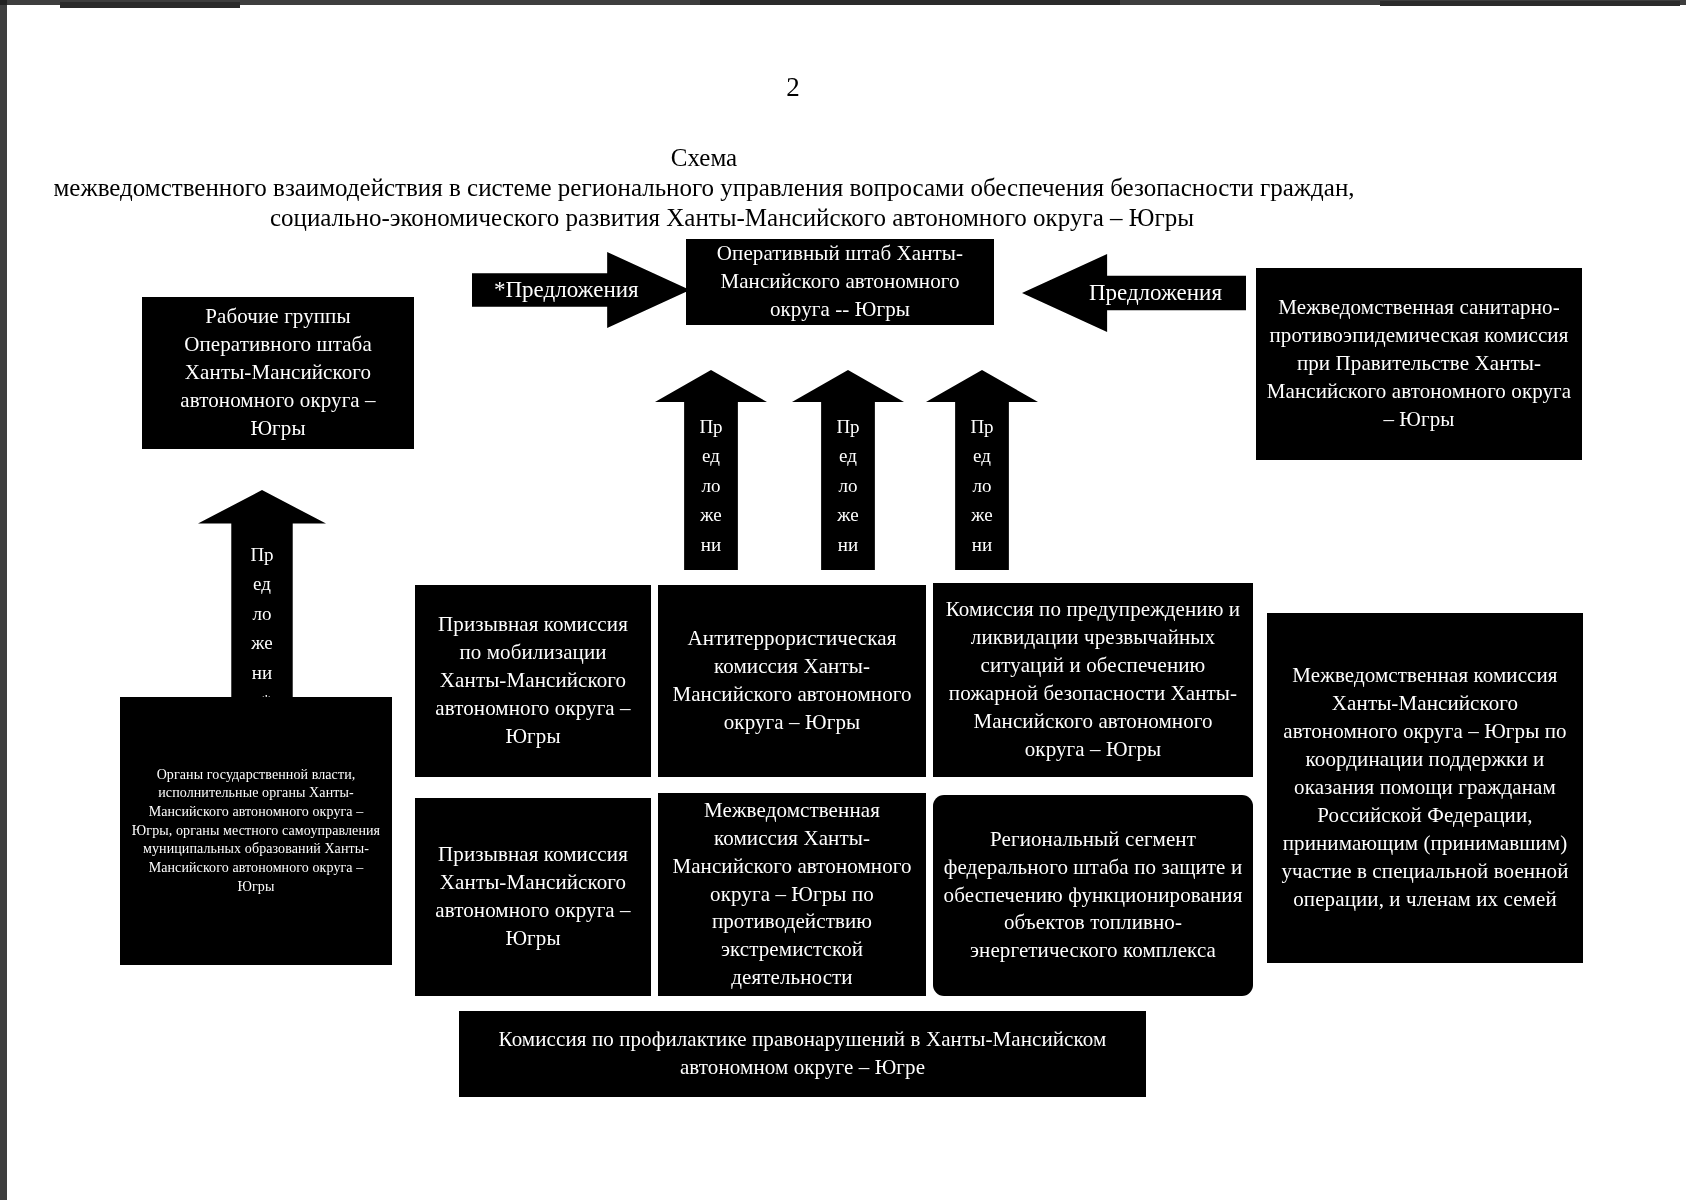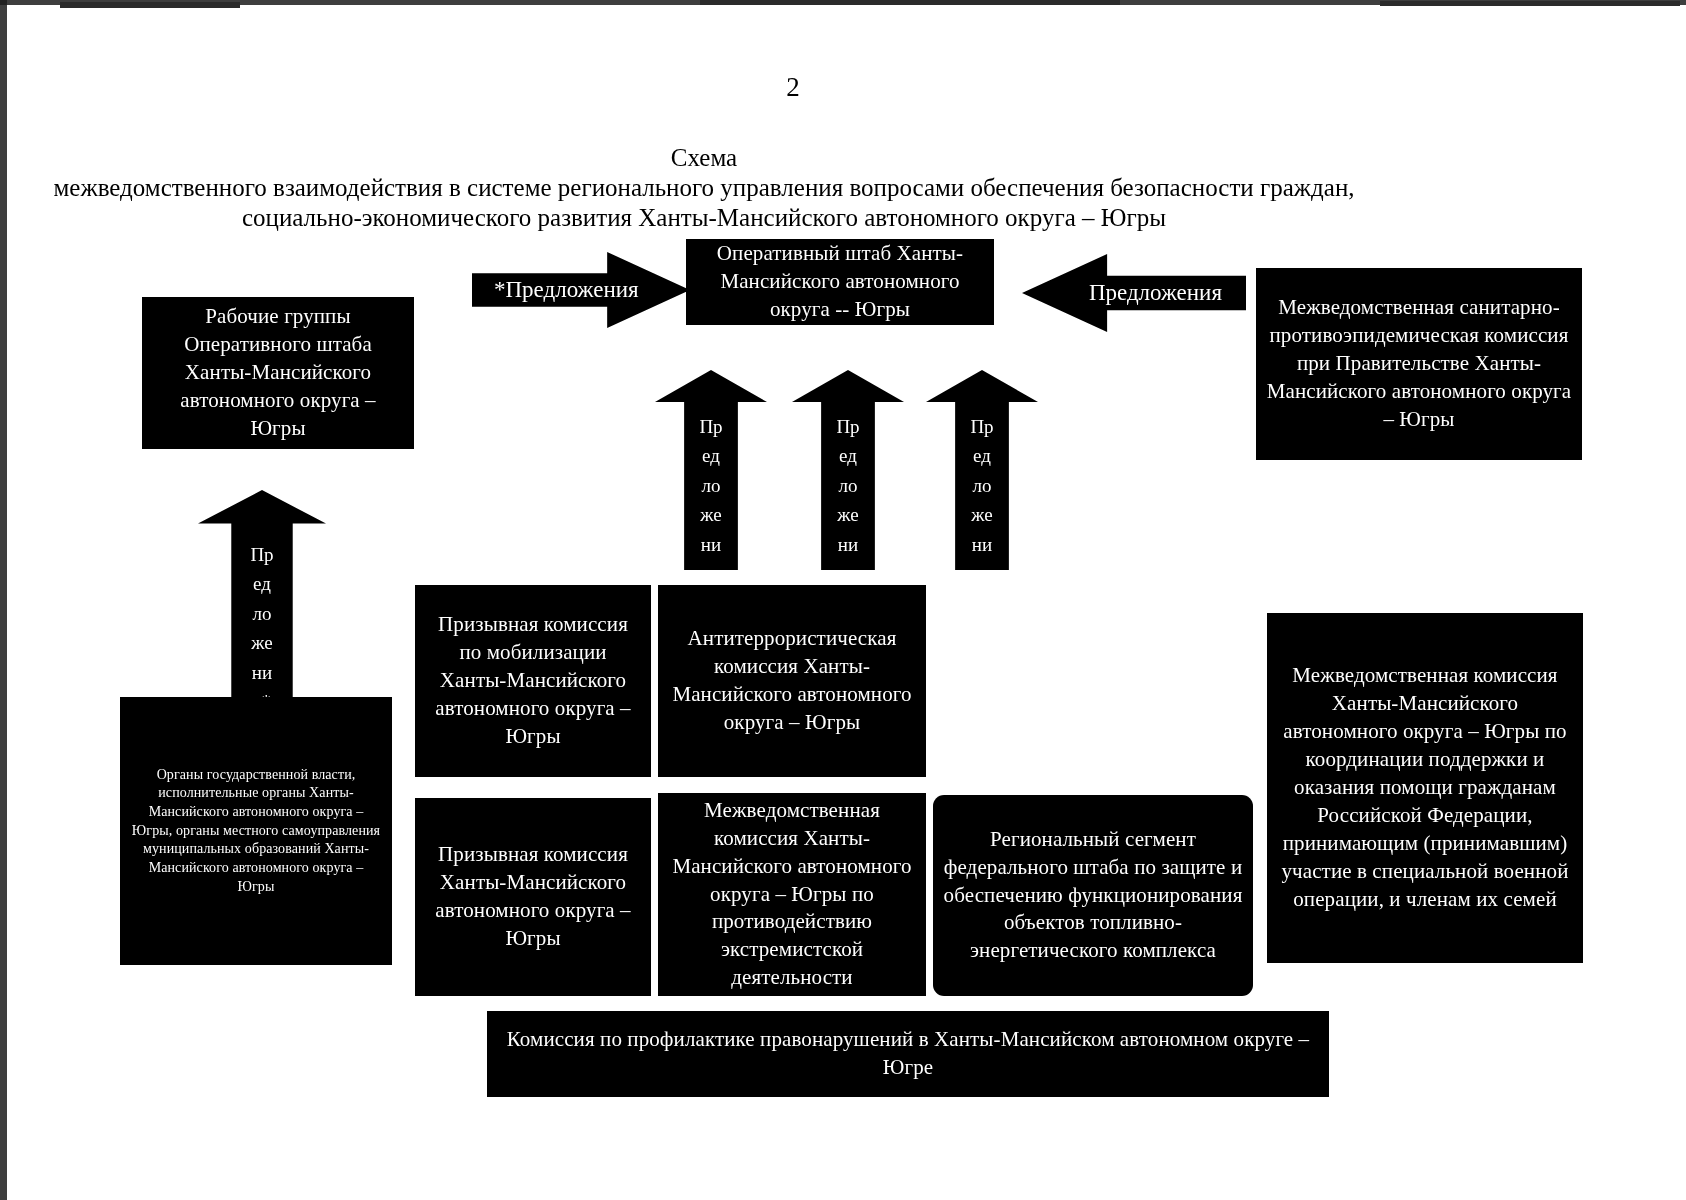--- a/index.html
+++ b/index.html
@@ -42,21 +42,21 @@
   .doc-title {
     position: absolute;
     left: 0;
     width: 1408px;
     text-align: center;
     font-size: 25px;
     line-height: 31px;
   }
   .doc-title.l1 { top: 142px; }
   .doc-title.l2 { top: 172px; }
-  .doc-title.l3 { top: 202px; }
+  .doc-title.l3 { top: 202px; padding-left: 28px; }
 
   
   .node {
     position: absolute;
     background: #000000;
     color: #ffffff;
     display: flex;
     align-items: center;
     justify-content: center;
     text-align: center;
@@ -182,20 +182,23 @@
   </div>
 
   <div class="node" style="left:415px;top:585px;width:236px;height:192px;font-size:21px;">
     <span>Призывная комиссия по мобилизации Ханты-Мансийского автономного округа – Югры</span>
   </div>
 
   <div class="node" style="left:658px;top:585px;width:268px;height:192px;font-size:21px;">
     <span>Антитеррористическая комиссия Ханты-Мансийского автономного округа – Югры</span>
   </div>
 
+  <div class="node" style="left:933px;top:583px;width:320px;height:194px;font-size:21px;">
+    <span>Комиссия по предупреждению и ликвидации чрезвычайных ситуаций и обеспечению пожарной безопасности Ханты-Мансийского автономного округа – Югры</span>
+  </div>
 
   <div class="node" style="left:1267px;top:613px;width:316px;height:350px;font-size:21px;">
     <span>Межведомственная комиссия Ханты-Мансийского автономного округа – Югры по координации поддержки и оказания помощи гражданам Российской Федерации, принимающим (принимавшим) участие в специальной военной операции, и членам их семей</span>
   </div>
 
   <div class="node" style="left:120px;top:697px;width:272px;height:268px;font-size:14px;">
     <span>Органы государственной власти, исполнительные органы Ханты-Мансийского автономного округа – Югры, органы местного самоуправления муниципальных образований Ханты-Мансийского автономного округа – Югры</span>
   </div>
 
   <div class="node" style="left:415px;top:798px;width:236px;height:198px;font-size:21px;">
@@ -203,17 +206,17 @@
   </div>
 
   <div class="node" style="left:658px;top:793px;width:268px;height:203px;font-size:21px;">
     <span>Межведомственная комиссия Ханты-Мансийского автономного округа – Югры по противодействию экстремистской деятельности</span>
   </div>
 
   <div class="node" style="left:933px;top:795px;width:320px;height:201px;font-size:21px;border-radius:11px;">
     <span>Региональный сегмент федерального штаба по защите и обеспечению функционирования объектов топливно-энергетического комплекса</span>
   </div>
 
-  <div class="node" style="left:459px;top:1011px;width:842px;height:86px;font-size:21px;margin-left:28px;">
+  <div class="node" style="left:459px;top:1011px;width:687px;height:86px;font-size:21px;">
     <span>Комиссия по профилактике правонарушений в Ханты-Мансийском автономном округе – Югре</span>
   </div>
 
 </div>
 
 </body></html>

